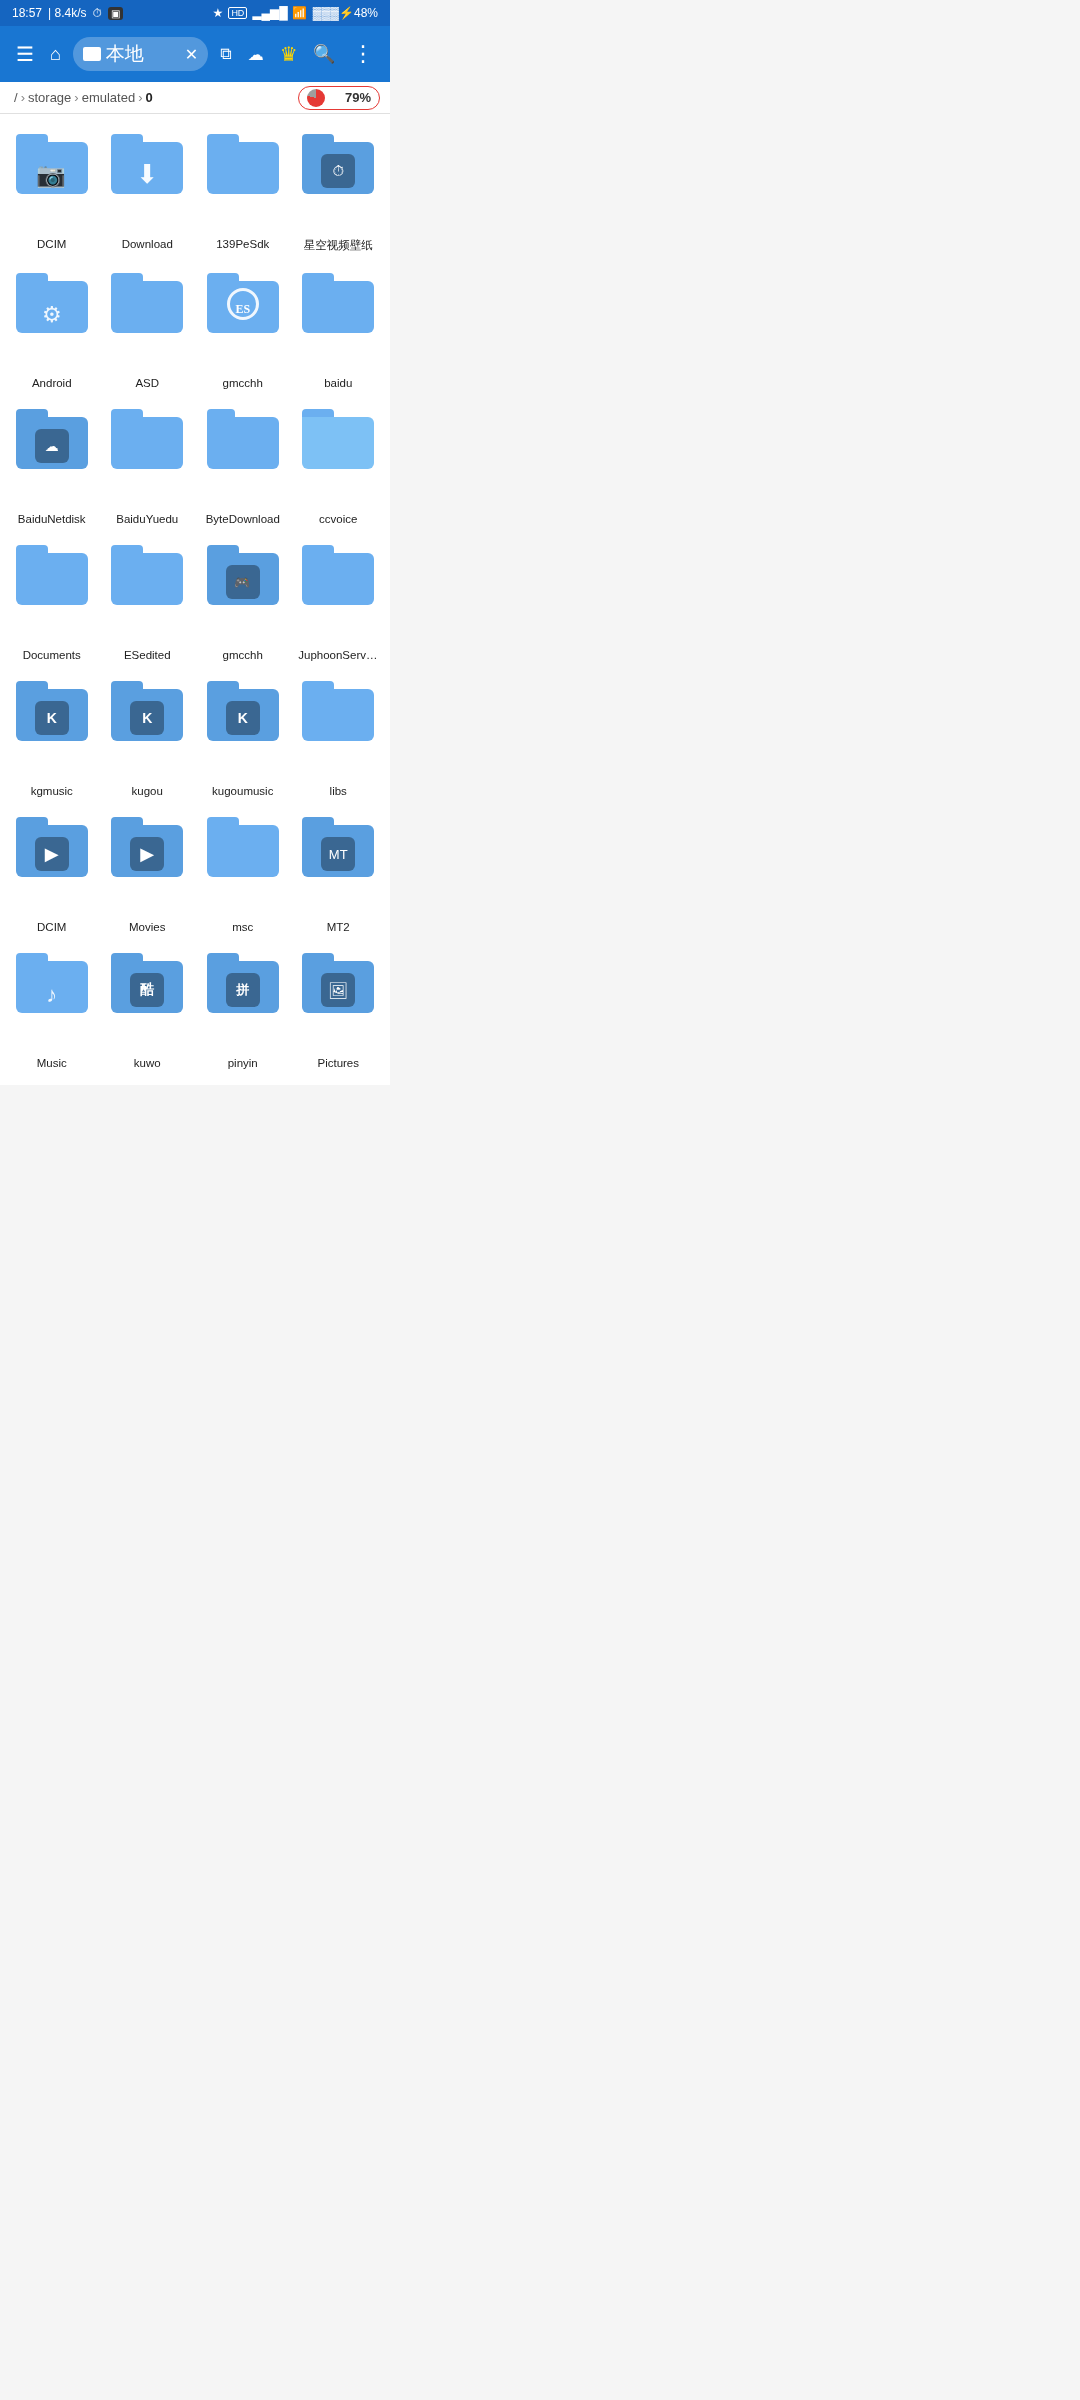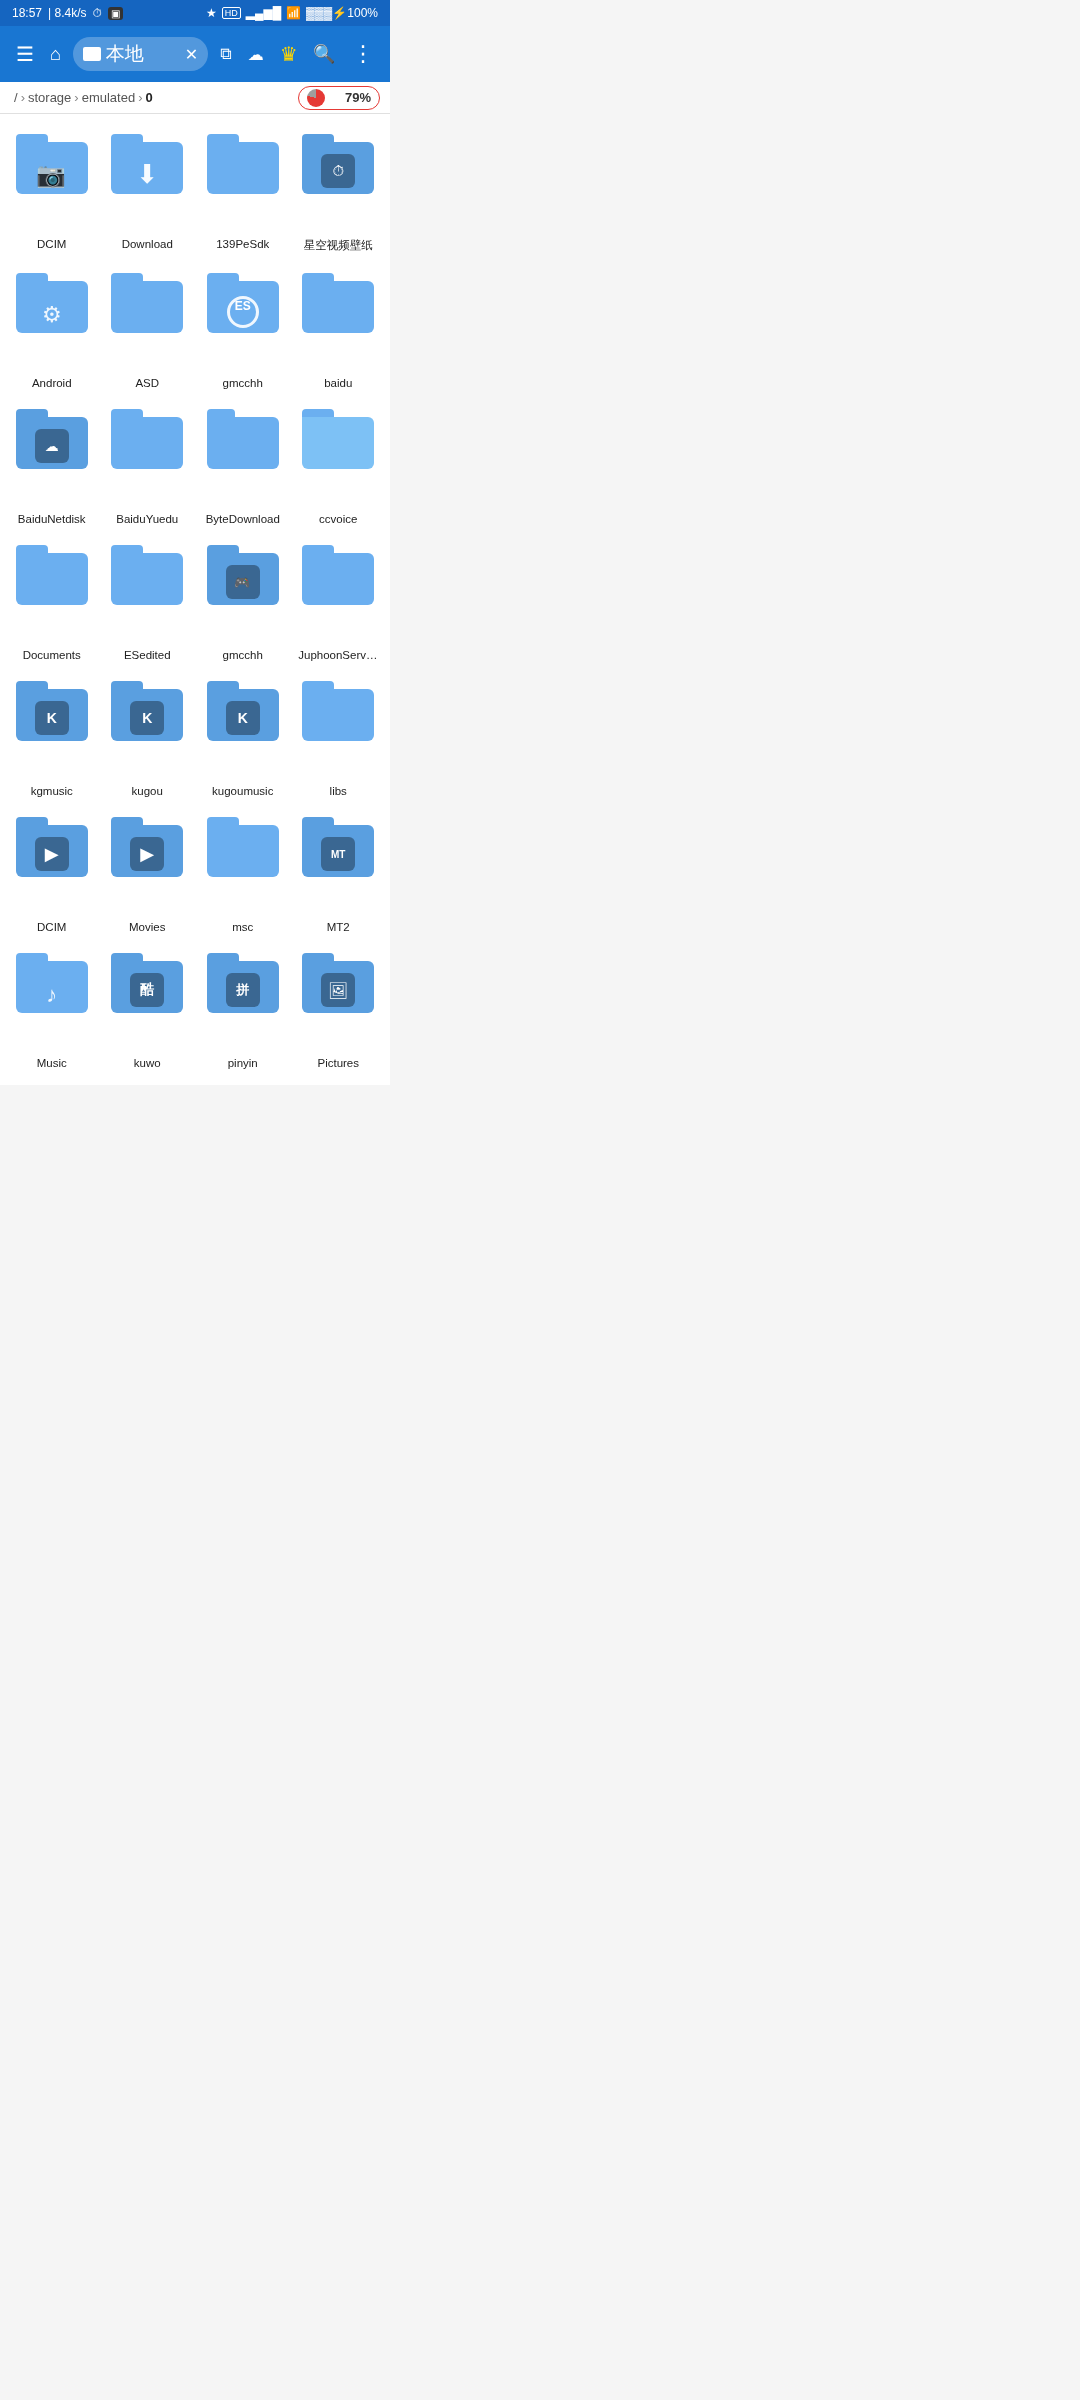--- a/index.html
+++ b/index.html
@@ -193,21 +193,21 @@
     <span>18:57</span>
     <span>| 8.4k/s</span>
     <span>⏱</span>
     <span style="background:#333;color:white;padding:1px 3px;border-radius:3px;font-size:10px;">▣</span>
   </div>
   <div class="status-right">
     <span>★</span>
     <span style="border:1px solid white;padding:0 2px;font-size:9px;border-radius:2px;">HD</span>
     <span>▂▄▆█</span>
     <span>📶</span>
-    <span>▓▓▓⚡100%</span>
+    <span>▓▓▓⚡48%</span>
   </div>
 </div>
 
 <div class="nav-bar">
   <span class="nav-icon">☰</span>
   <span class="nav-icon" style="font-size:18px;">⌂</span>
   <div class="nav-tab">
     <div class="tab-icon"></div>
     <span style="font-size:19px;">本地</span>
     <span class="close-x">✕</span>
@@ -286,21 +286,21 @@
       <div class="folder-tab"></div>
       <div class="folder-body"></div>
     </div>
     <span class="file-label">ASD</span>
   </div>
 
   <div class="file-item">
     <div class="folder-icon">
       <div class="folder-tab"></div>
       <div class="folder-body"></div>
-      <div style="position:absolute;bottom:5px;left:50%;transform:translateX(-50%);width:32px;height:32px;border-radius:50%;border:3px solid rgba(255,255,255,0.9);display:flex;align-items:flex-start;justify-content:center;">
+      <div style="position:absolute;bottom:13px;left:50%;transform:translateX(-50%);width:32px;height:32px;border-radius:50%;border:3px solid rgba(255,255,255,0.9);display:flex;align-items:flex-end;justify-content:center;font-family:Liberation Serif, serif;">
         <span style="color:white;font-size:12px;font-weight:bold;">ES</span>
       </div>
     </div>
     <span class="file-label">gmcchh</span>
   </div>
 
   <div class="file-item">
     <div class="folder-icon">
       <div class="folder-tab"></div>
       <div class="folder-body"></div>
@@ -447,21 +447,21 @@
       <div class="folder-body"></div>
     </div>
     <span class="file-label">msc</span>
   </div>
 
   <div class="file-item">
     <div class="folder-icon">
       <div class="folder-tab" style="background:#5a9fe0;"></div>
       <div class="folder-body" style="background:#5a9fe0;"></div>
       <div class="folder-overlay">
-        <span style="font-size:10px;font-weight:bold;">MT</span>
+        <span style="font-size:13px;font-weight:normal;">MT</span>
       </div>
     </div>
     <span class="file-label">MT2</span>
   </div>
 
   <div class="file-item">
     <div class="folder-icon">
       <div class="folder-tab"></div>
       <div class="folder-body"></div>
       <span style="position:absolute;bottom:5px;left:50%;transform:translateX(-50%);color:rgba(255,255,255,0.9);font-size:22px;">♪</span>

